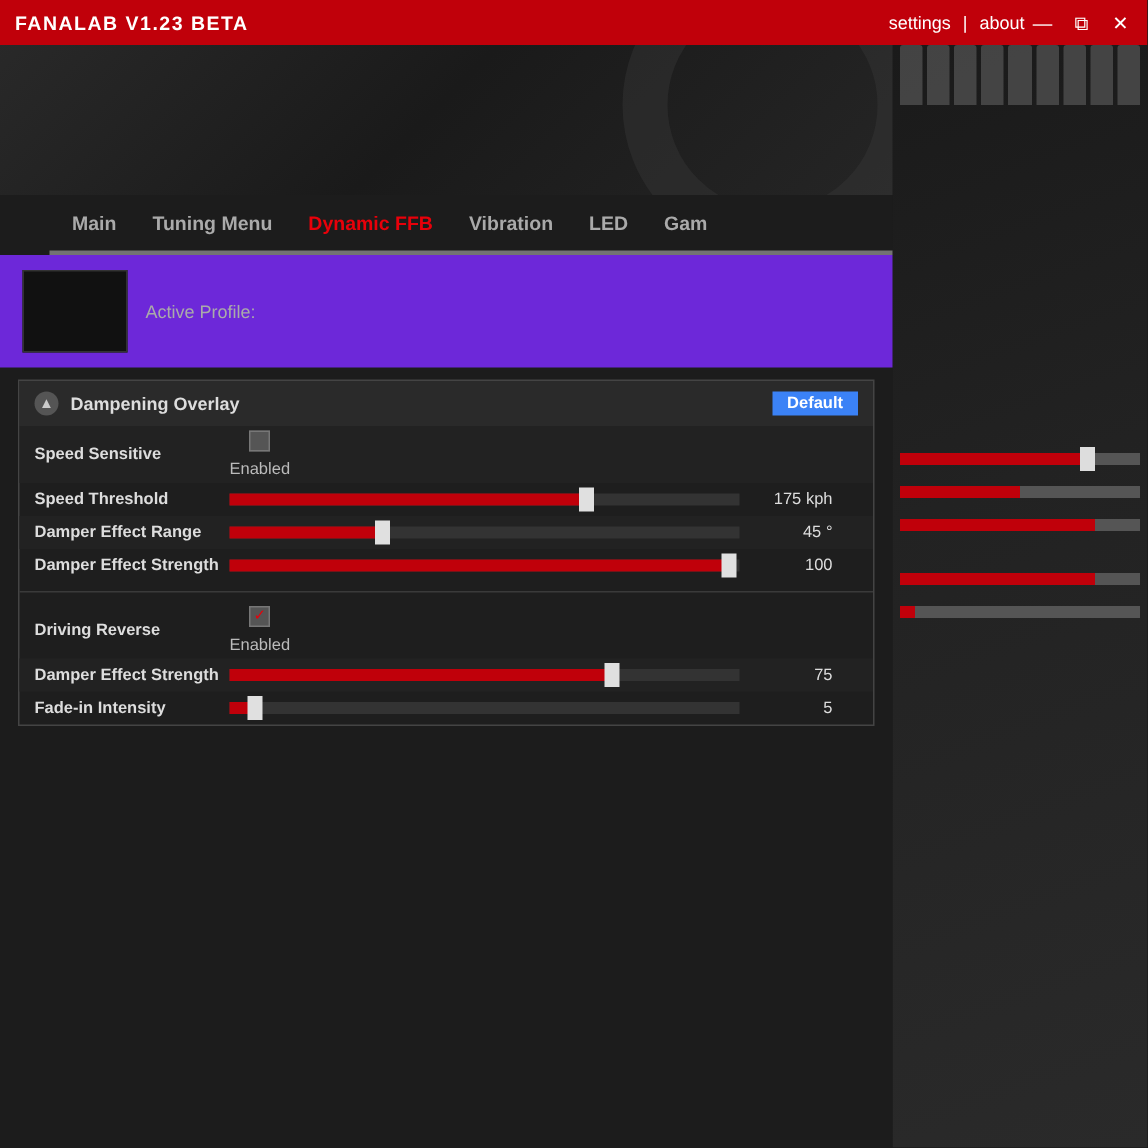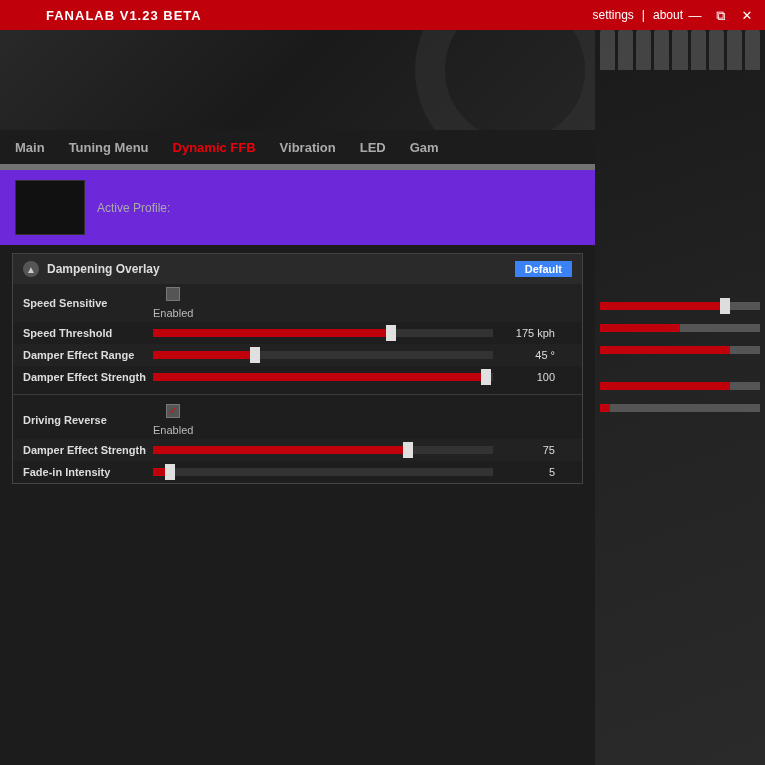--- a/index.html
+++ b/index.html
@@ -24,21 +24,20 @@
       padding: 0 10px;
       position: relative;
       z-index: 10;
     }
 
     .title-bar-left {
       color: white;
       font-weight: bold;
       font-size: 13px;
       letter-spacing: 1px;
-      margin-left: 36px;
     }
 
     .title-bar-right {
       display: flex;
       align-items: center;
     }
 
     .title-bar-links {
       display: flex;
       gap: 0;
@@ -94,23 +93,24 @@
       border-radius: 50%;
       border: 30px solid #3a3a3a;
       opacity: 0.4;
     }
 
     
     .nav-tabs {
       display: flex;
       align-items: center;
       background: #1c1c1c;
-      border-bottom: 6px solid #737373;
+      border-bottom: 3px solid #737373;
       padding: 0 15px;
       height: 40px;
+      margin-left: 33px;
     }
 
     .nav-tab {
       color: #aaa;
       font-size: 13px;
       font-weight: bold;
       padding: 0 12px;
       cursor: pointer;
       height: 100%;
       display: flex;

